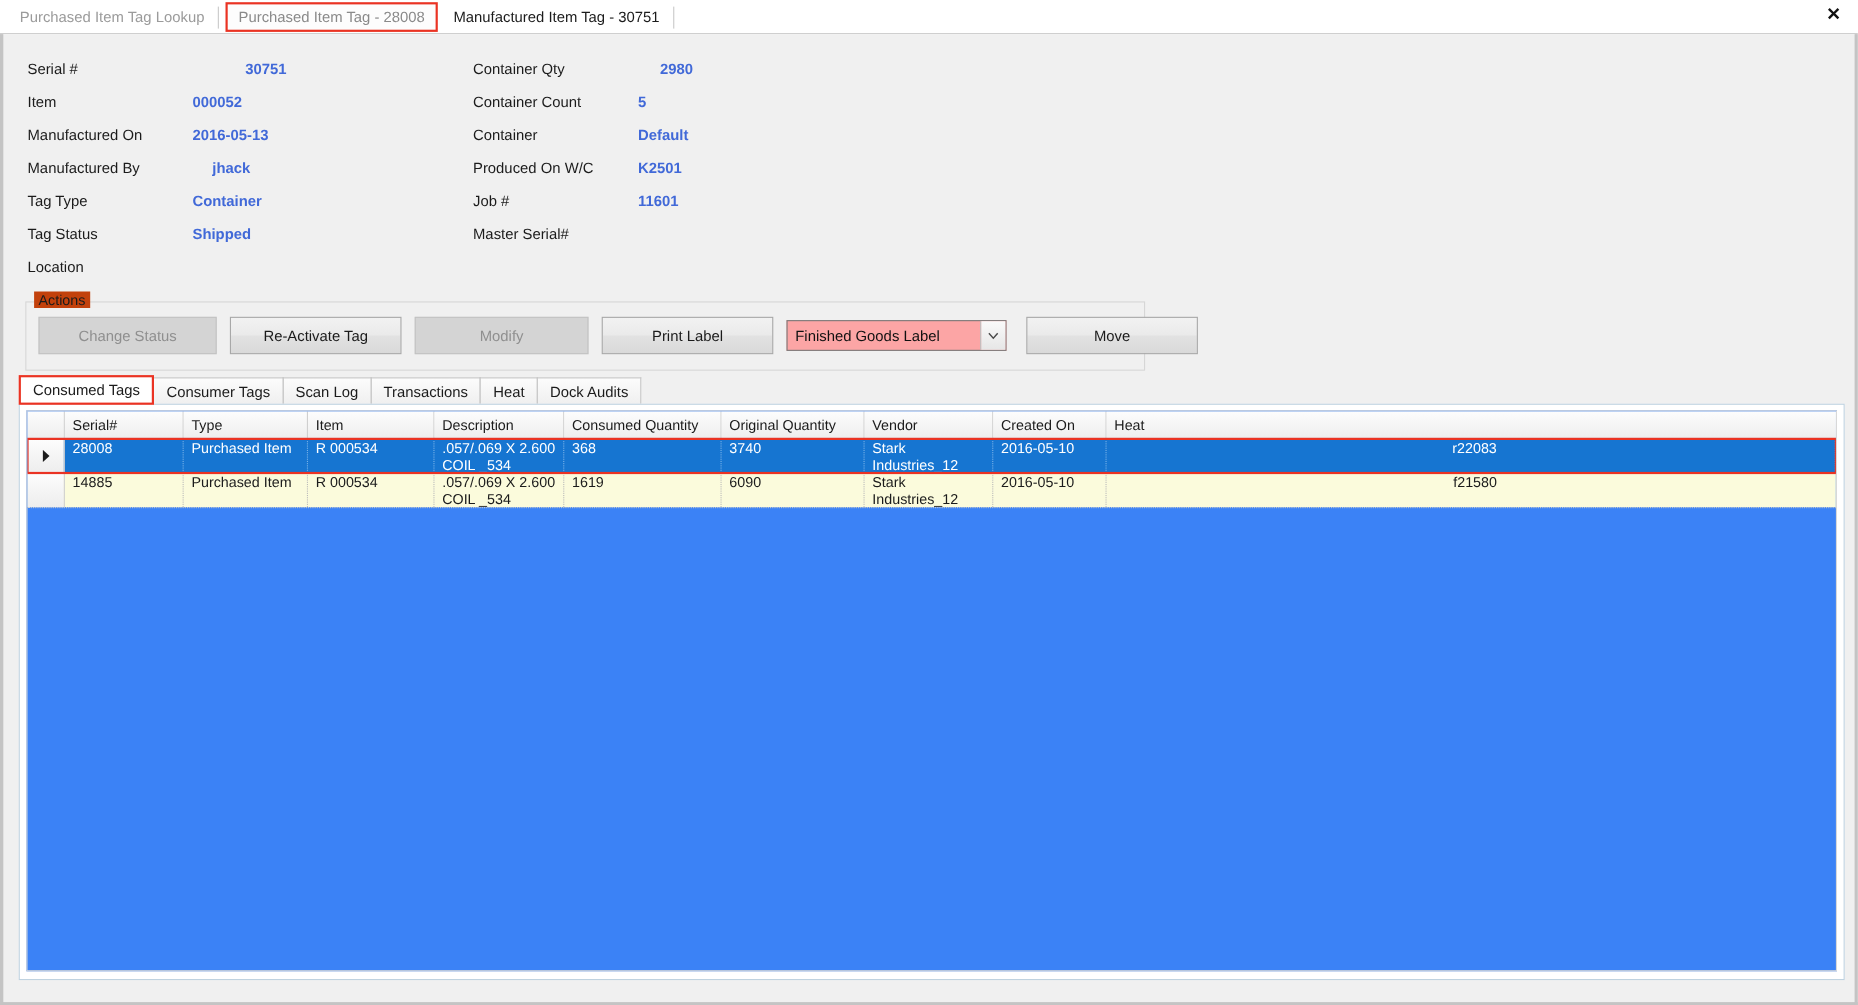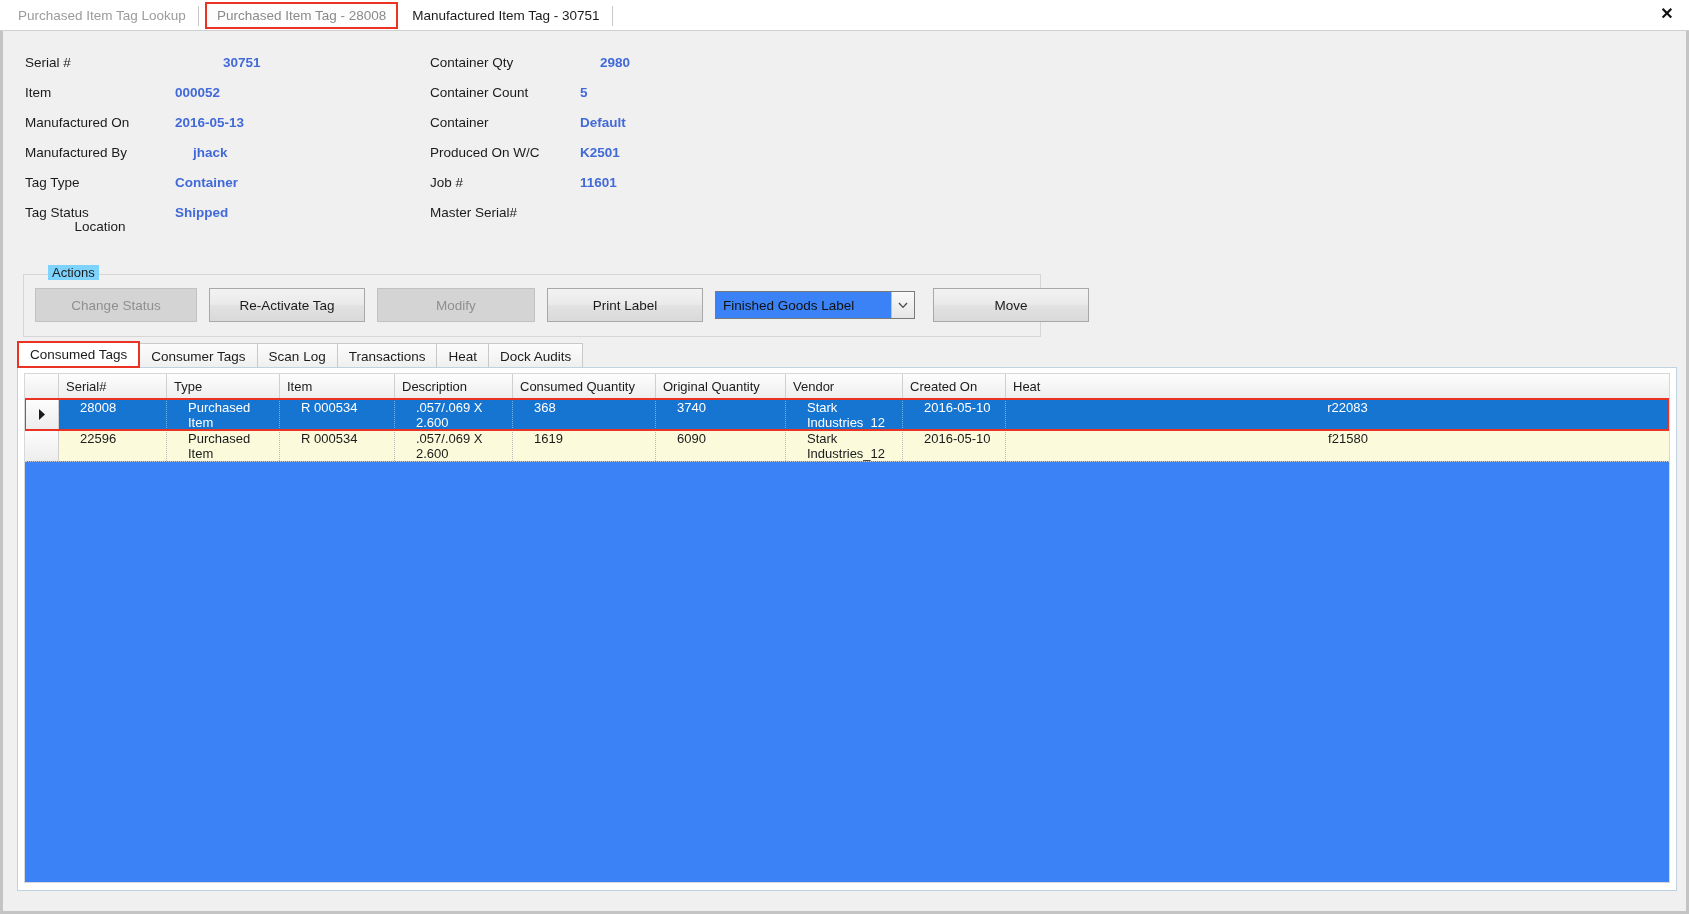--- a/index.html
+++ b/index.html
@@ -109,22 +109,22 @@
     position: absolute;
     left: 20px; top: 243px;
     width: 1018px;
     height: 63px;
     border: 1px solid #d6d6d6;
     border-radius: 0;
     box-sizing: border-box;
   }
   .groupbox-title {
     position: absolute;
-    left: 45px; top: 234px;
-    background: #7dd3fc;
+    left: 28px; top: 234px;
+    background: #c2410c;
     padding: 0 4px;
     font-size: 13px;
     color: #1b1b1b;
   }
   .btn {
     position: absolute;
     height: 34px;
     background: linear-gradient(to bottom, #f2f2f2 0%, #eaeaea 48%, #e2e2e2 52%, #d9d9d9 100%);
     border: 1px solid #a8a8a8;
     box-sizing: border-box;
@@ -138,21 +138,21 @@
   }
   .btn.disabled {
     background: #d4d4d4;
     border: 1px solid #c2c2c2;
     color: #8f8f8f;
     cursor: default;
   }
   .combo {
     position: absolute;
     height: 28px;
-    background: #3b82f6;
+    background: #fca5a5;
     border: 1px solid #7a7a7a;
     box-sizing: border-box;
     display: flex;
     align-items: center;
     cursor: pointer;
   }
   .combo-text {
     flex: 1;
     padding-left: 7px;
     font-size: 13.5px;
@@ -274,21 +274,21 @@
     border-right: 1px solid #cfcfcf;
     background: linear-gradient(to bottom, #fdfdfd, #ededed);
     display: flex;
     align-items: center;
     justify-content: center;
   }
   .gr-sel svg { display:block; }
   .gr-cell {
     box-sizing: border-box;
     border-right: 1px dotted #b9b9b9;
-    padding: 2px 0 0 21px;
+    padding: 2px 0 0 7px;
     font-size: 13px;
     line-height: 14.5px;
     white-space: pre-line;
     overflow: hidden;
   }
   .grow.selected .gr-cell { border-right: 1px dotted #7ab3e8; }
   .gr-cell.last { border-right: none; text-align: center; }
   .grid-filler {
     border-top: 1px dotted #cccccc;
   }
@@ -334,21 +334,21 @@
       <span class="field-value">jhack</span>
     </div>
     <div class="field" style="left:22px; top:140px;">
       <span class="field-label" style="width:150px;">Tag Type</span>
       <span class="field-value">Container</span>
     </div>
     <div class="field" style="left:22px; top:170px;">
       <span class="field-label" style="width:150px;">Tag Status</span>
       <span class="field-value">Shipped</span>
     </div>
-    <div class="field" style="left:22px; top:184px;text-align:center;">
+    <div class="field" style="left:22px; top:200px;">
       <span class="field-label" style="width:150px;">Location</span>
       <span class="field-value"></span>
     </div>
 
     <div class="field" style="left:427px; top:20px;gap:20px;">
       <span class="field-label" style="width:150px;">Container Qty</span>
       <span class="field-value">2980</span>
     </div>
     <div class="field" style="left:427px; top:50px;">
       <span class="field-label" style="width:150px;">Container Count</span>
@@ -456,21 +456,21 @@
           <div class="gr-cell" style="width:143px;flex:0 0 143px;">368</div>
           <div class="gr-cell" style="width:130px;flex:0 0 130px;">3740</div>
           <div class="gr-cell" style="width:117px;flex:0 0 117px;">Stark
 Industries_12</div>
           <div class="gr-cell" style="width:103px;flex:0 0 103px;">2016-05-10</div>
           <div class="gr-cell last" style="flex:1 1 auto;">r22083</div>
         </div>
 
         <div class="grow alt">
           <div class="gr-sel"></div>
-          <div class="gr-cell" style="width:108px;flex:0 0 108px;">22596</div>
+          <div class="gr-cell" style="width:108px;flex:0 0 108px;">14885</div>
           <div class="gr-cell" style="width:113px;flex:0 0 113px;">Purchased Item</div>
           <div class="gr-cell" style="width:115px;flex:0 0 115px;">R 000534</div>
           <div class="gr-cell" style="width:118px;flex:0 0 118px;">.057/.069 X 2.600
 COIL  _534</div>
           <div class="gr-cell" style="width:143px;flex:0 0 143px;">1619</div>
           <div class="gr-cell" style="width:130px;flex:0 0 130px;">6090</div>
           <div class="gr-cell" style="width:117px;flex:0 0 117px;">Stark
 Industries_12</div>
           <div class="gr-cell" style="width:103px;flex:0 0 103px;">2016-05-10</div>
           <div class="gr-cell last" style="flex:1 1 auto;">f21580</div>

